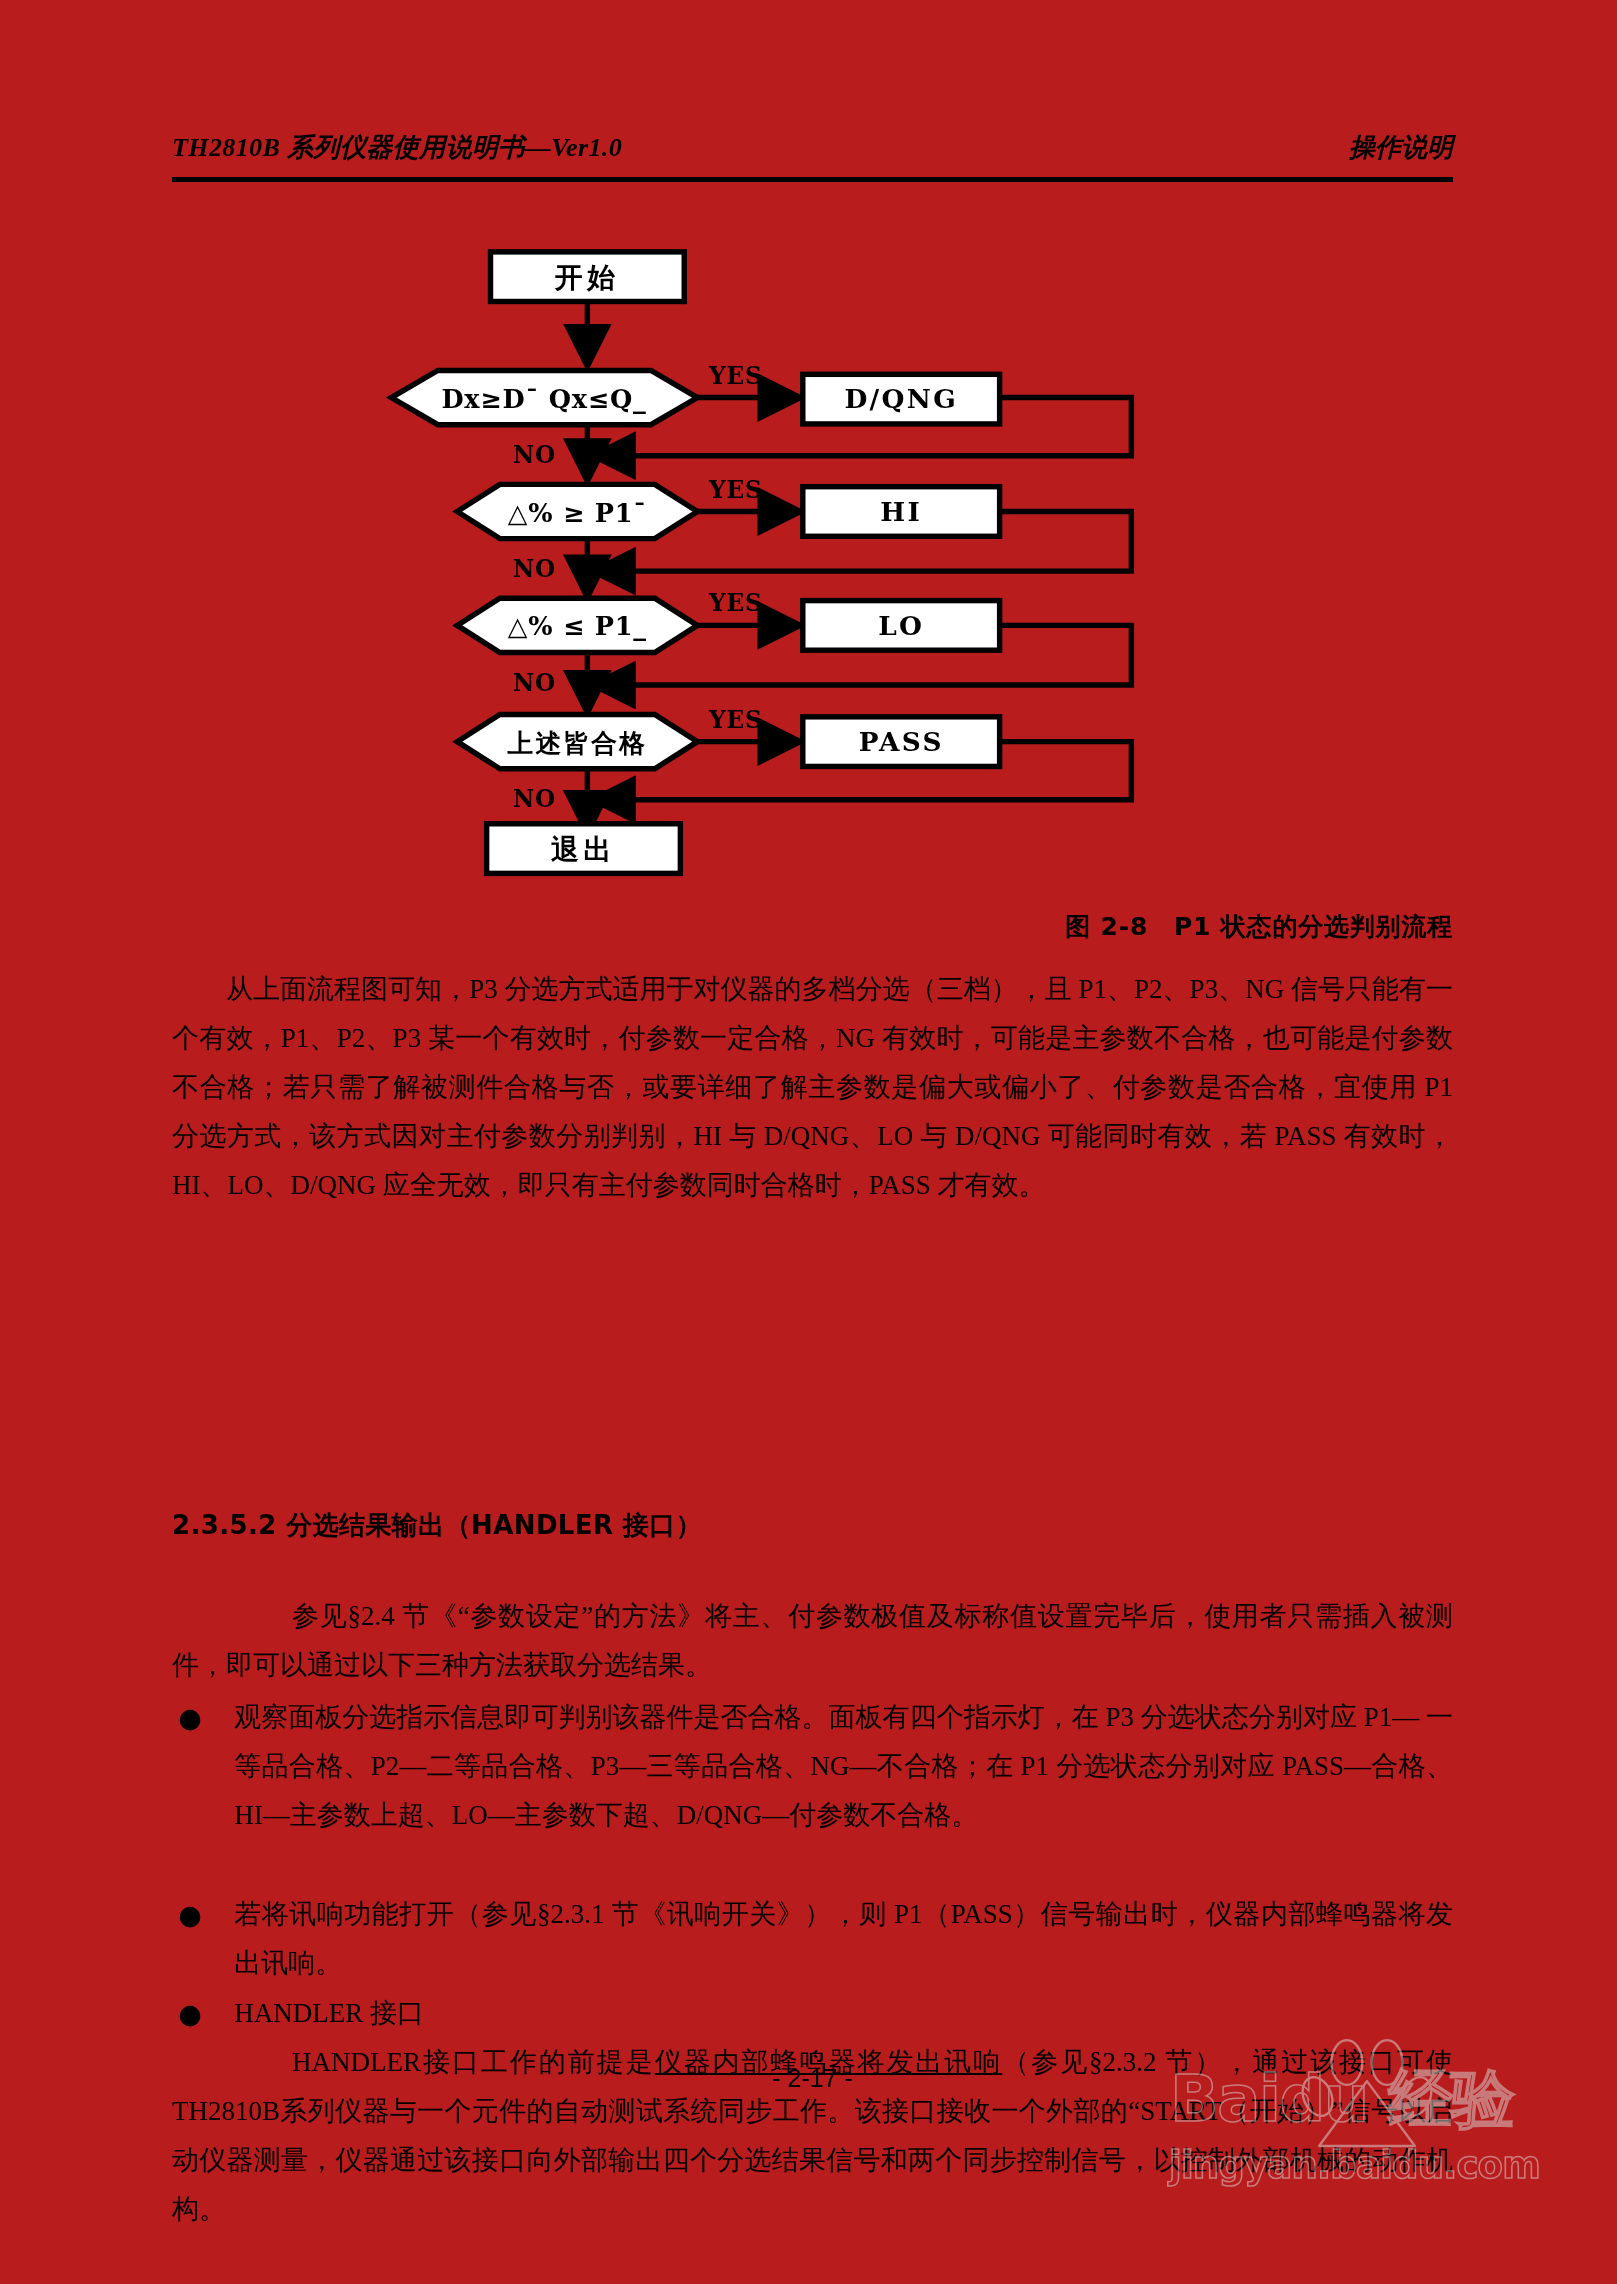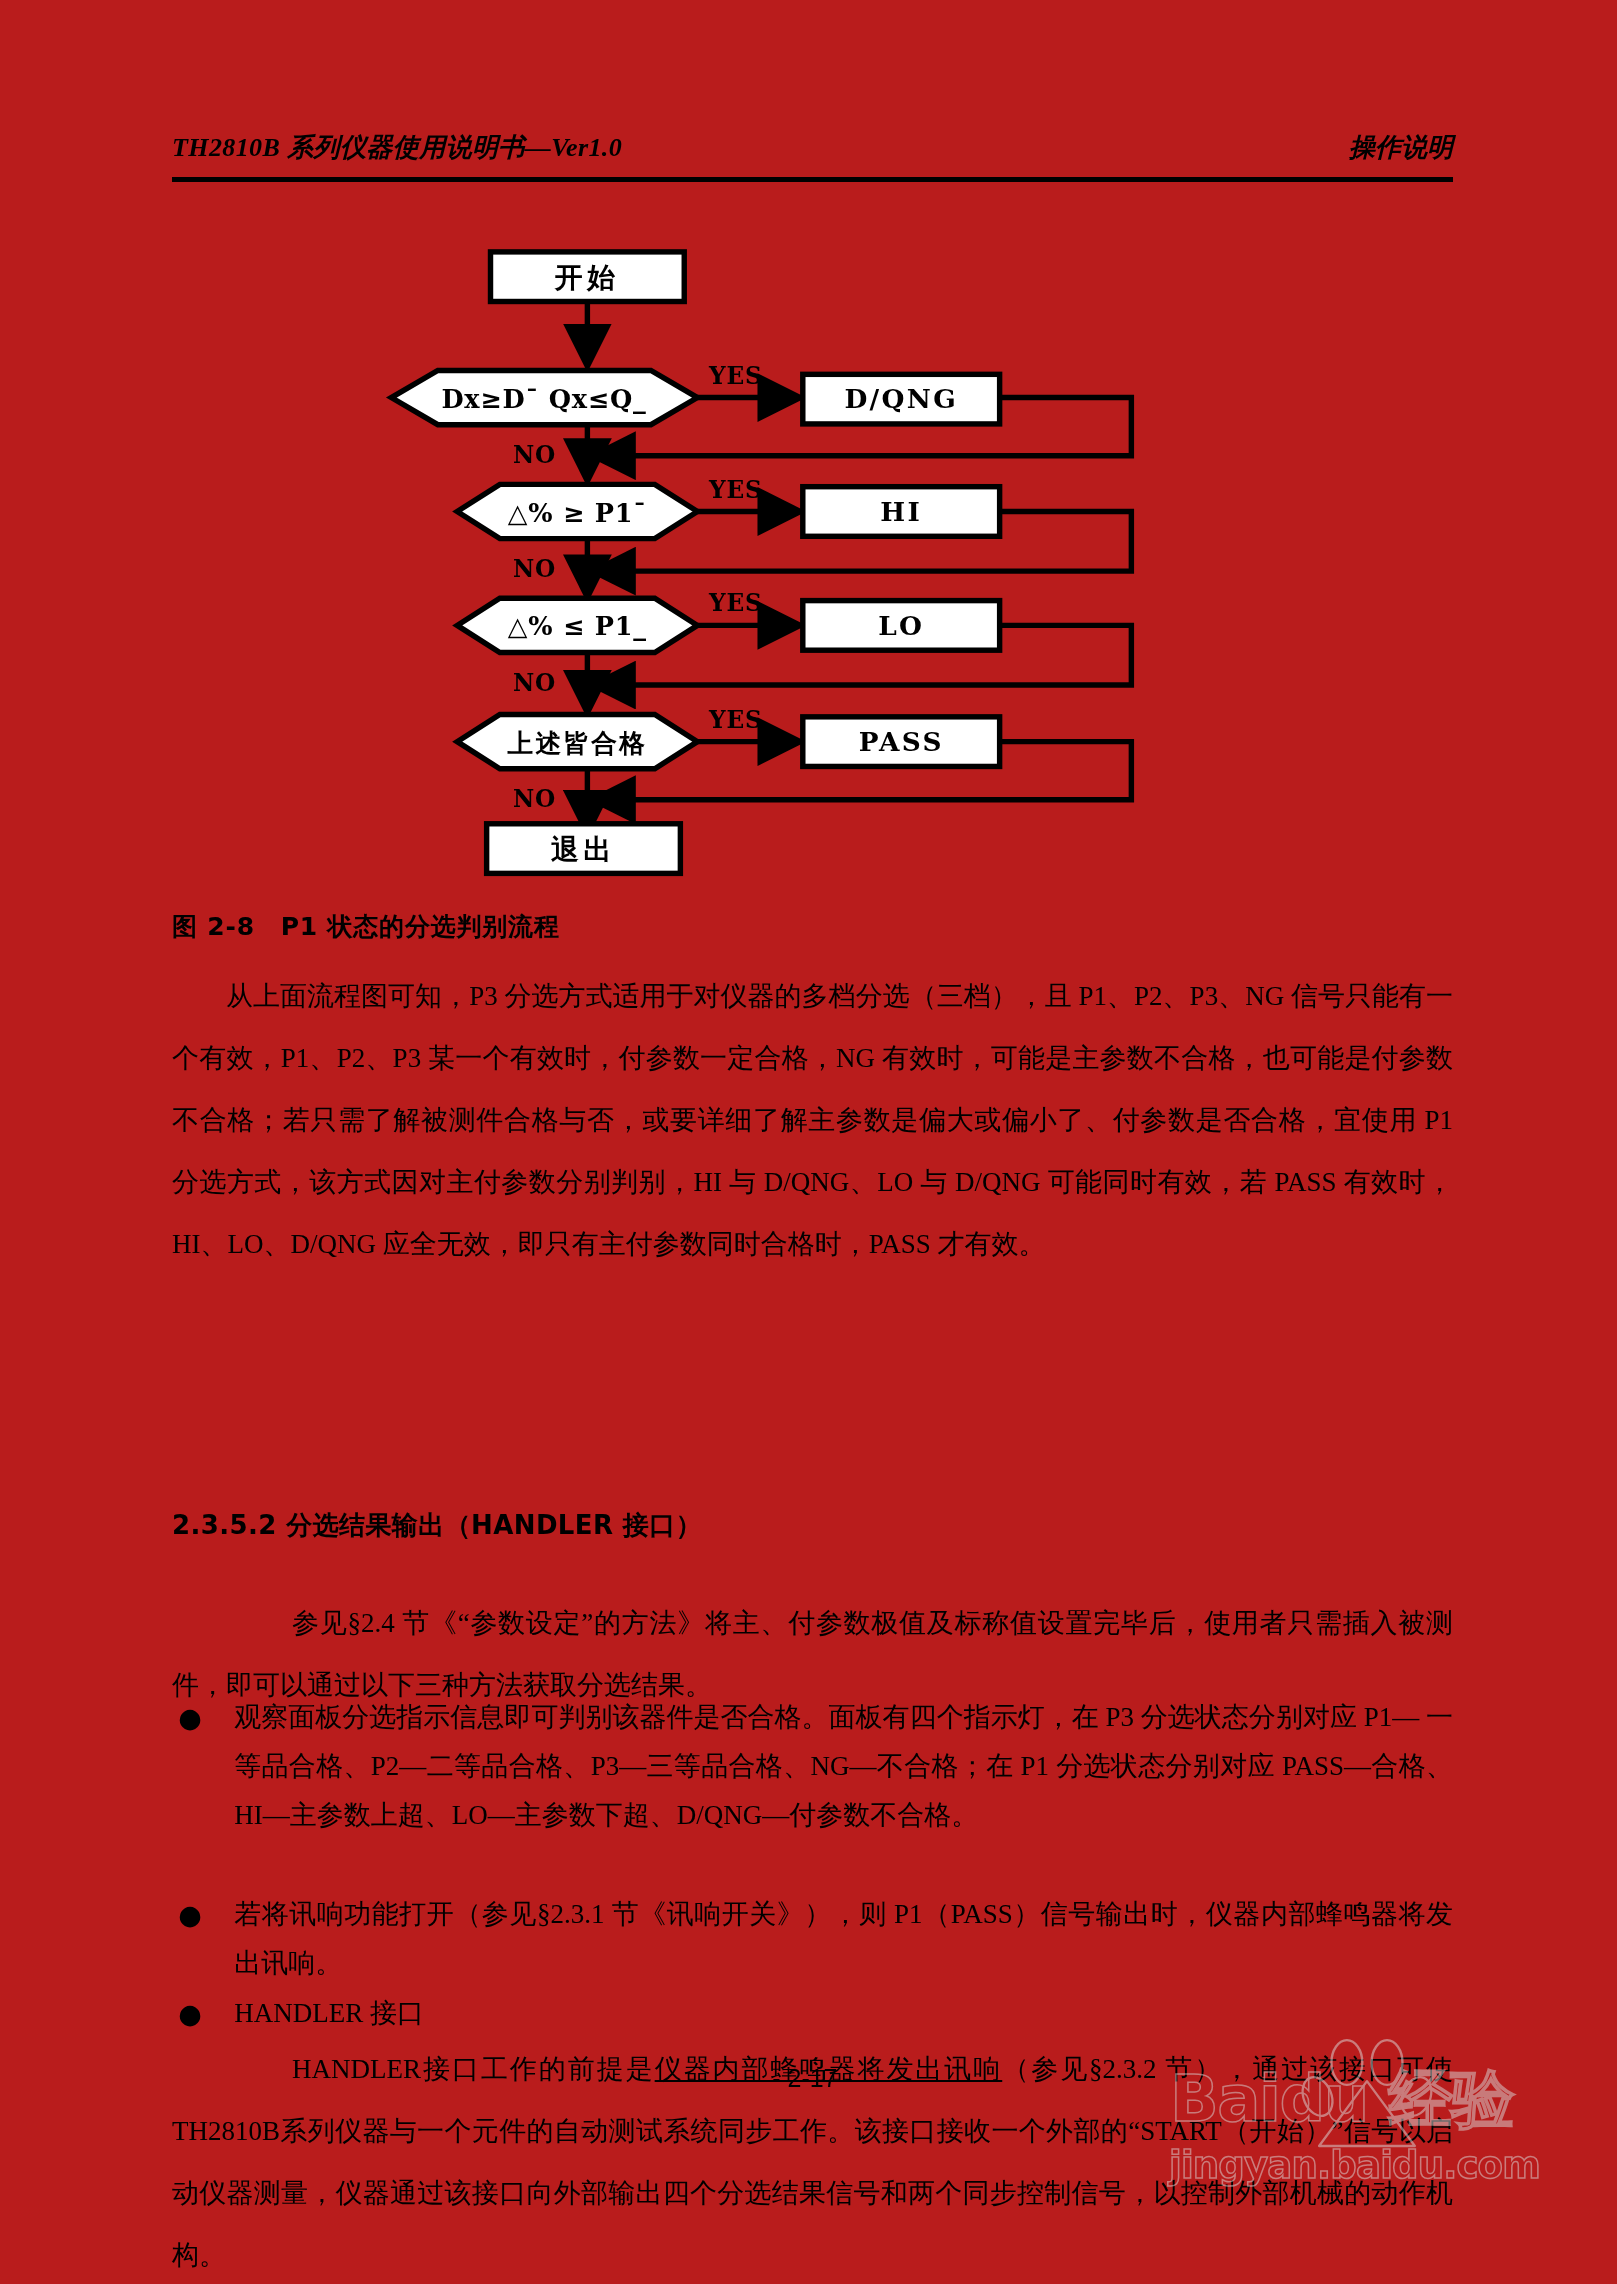--- a/index.html
+++ b/index.html
@@ -101,34 +101,34 @@
     font-size: 33px;
     letter-spacing: 3px;
   }
 
   
   .caption {
     position: absolute;
     left: 172px;
     top: 910px;
     width: 1281px;
-    text-align: left;
+    text-align: right;
     font-family: "DejaVu Sans", "Liberation Sans", sans-serif;
     font-weight: bold;
     font-size: 25px;
     letter-spacing: 0.8px;
   }
 
   .para {
     position: absolute;
     left: 172px;
     width: 1281px;
     font-family: "Liberation Serif", "DejaVu Serif", serif;
     font-size: 27px;
-    line-height: 62px;
+    line-height: 49px;
     text-align: justify;
     text-justify: inter-character;
   }
   .para.indent2 { text-indent: 54px; }
   .para.indent4 { text-indent: 120px; }
 
   .heading {
     position: absolute;
     left: 172px;
     font-family: "DejaVu Sans", "Liberation Sans", sans-serif;

